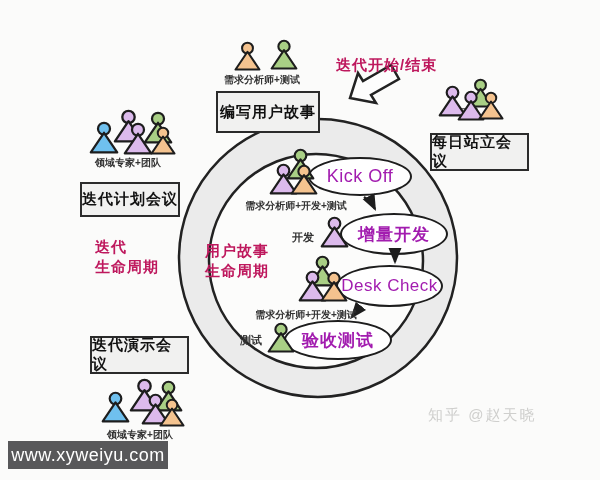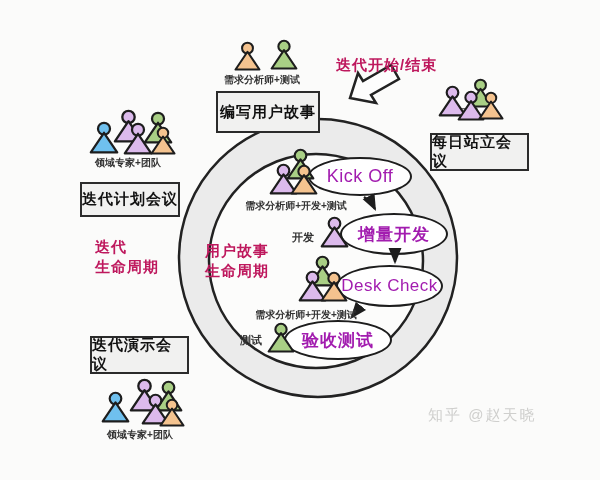--- a/index.html
+++ b/index.html
@@ -209,15 +209,16 @@
 
   <div class="role-label" style="left:202px;top:73px;width:120px;">需求分析师+测试</div>
   <div class="role-label" style="left:78px;top:156px;width:100px;">领域专家+团队</div>
   <div class="role-label" style="left:440px;top:106px;width:60px;font-size:11px;">团队</div>
   <div class="role-label" style="left:236px;top:199px;width:120px;">需求分析师+开发+测试</div>
   <div class="role-label right" style="left:276px;top:230px;width:38px;">开发</div>
   <div class="role-label" style="left:246px;top:308px;width:120px;">需求分析师+开发+测试</div>
   <div class="role-label right" style="left:224px;top:333px;width:38px;">测试</div>
   <div class="role-label" style="left:90px;top:428px;width:100px;">领域专家+团队</div>
 
+  <div class="badge" id="site-badge">www.xyweiyu.com</div>
   <div id="watermark">知乎 @赵天晓</div>
 
 </div>
 
 </body></html>

